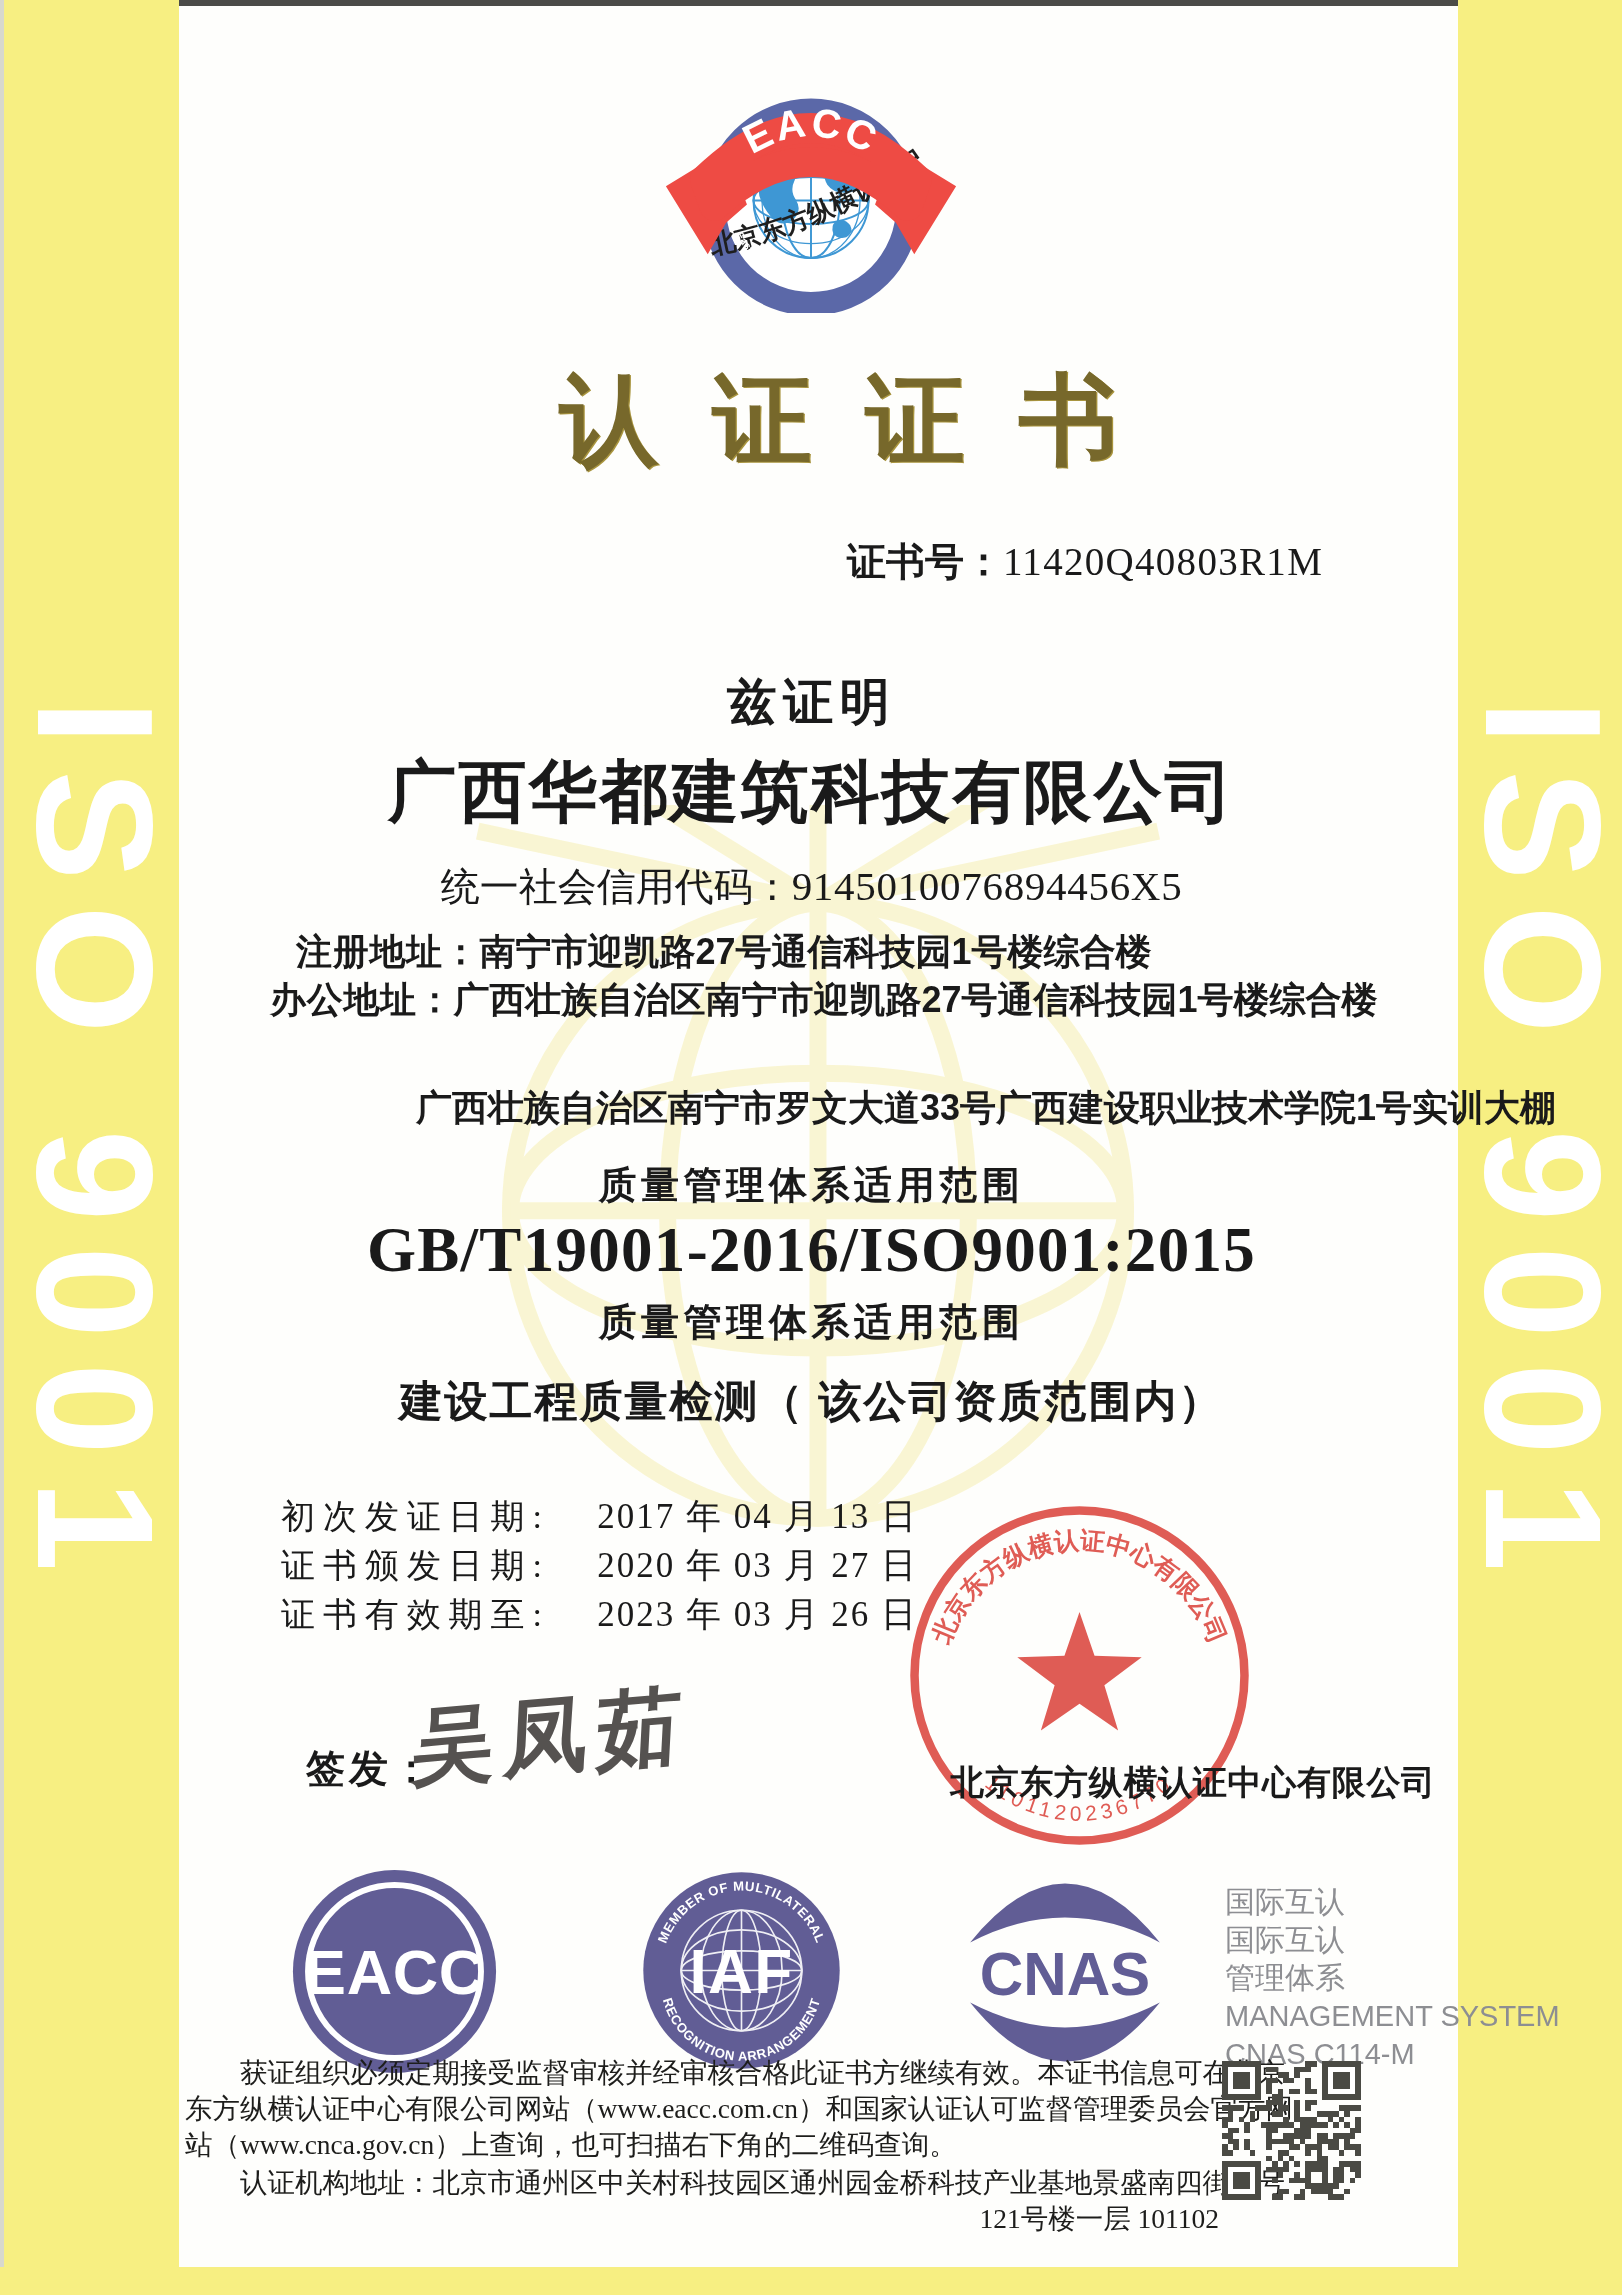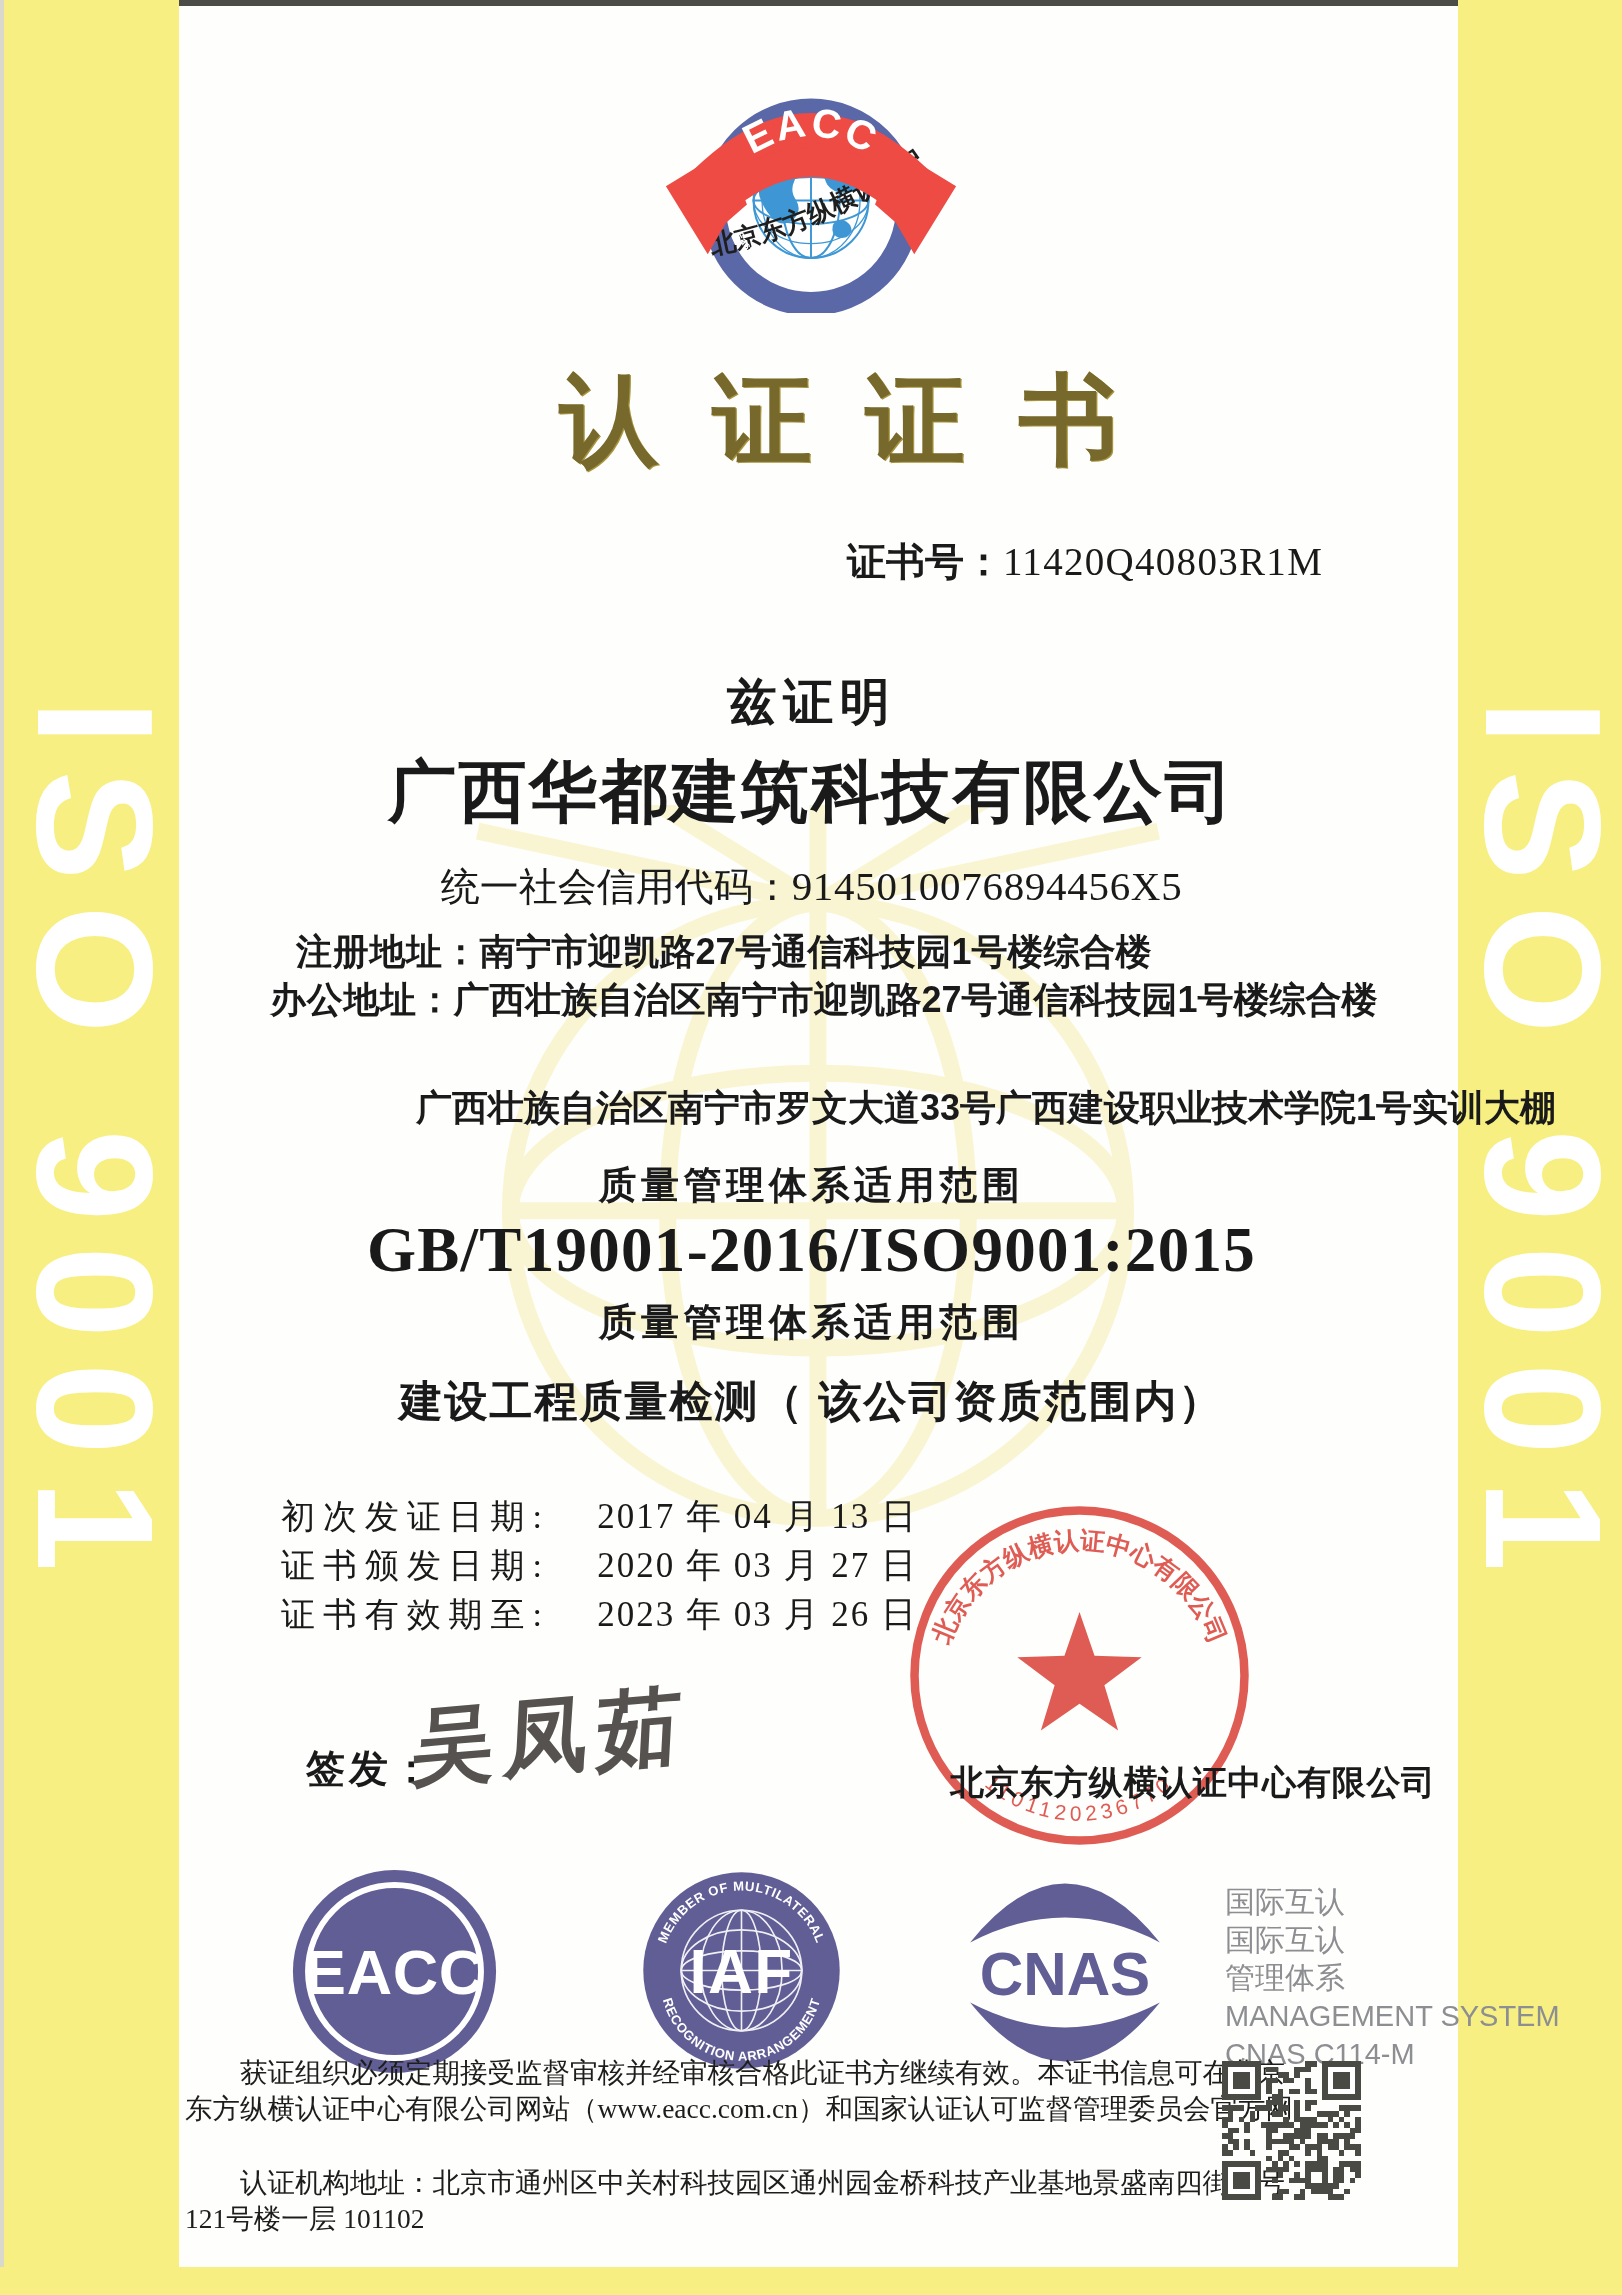--- a/index.html
+++ b/index.html
@@ -218,22 +218,23 @@
   <div class="abs cnas-lines">
     <div>国际互认</div>
     <div>国际互认</div>
     <div>管理体系</div>
     <div class="en">MANAGEMENT SYSTEM</div>
     <div class="en">CNAS C114-M</div>
   </div>
 
   <div class="abs fine indent" style="top:2055px;">获证组织必须定期接受监督审核并经审核合格此证书方继续有效。本证书信息可在北京</div>
   <div class="abs fine" style="top:2091px;">东方纵横认证中心有限公司网站（www.eacc.com.cn）和国家认证认可监督管理委员会官方网</div>
+  <div class="abs fine" style="top:2127px;">站（www.cnca.gov.cn）上查询，也可扫描右下角的二维码查询。</div>
   <div class="abs fine indent" style="top:2165px;">认证机构地址：北京市通州区中关村科技园区通州园金桥科技产业基地景盛南四街17号</div>
-  <div class="abs fine" style="top:2201px;">121号楼一层 101102</div>
+  <div class="abs fine" style="top:2201px;text-align:right;">121号楼一层 101102</div>
 
   <svg class="abs" style="left:1222px;top:2061px;" width="139" height="139" viewBox="0 0 25 25" shape-rendering="crispEdges" id="qr-svg">
       <rect x="15" y="0" width="1" height="1" fill="#4a4a44"></rect>
       <rect x="16" y="0" width="1" height="1" fill="#4a4a44"></rect>
       <rect x="8" y="1" width="1" height="1" fill="#4a4a44"></rect>
       <rect x="9" y="1" width="1" height="1" fill="#4a4a44"></rect>
       <rect x="13" y="1" width="1" height="1" fill="#4a4a44"></rect>
       <rect x="14" y="1" width="1" height="1" fill="#4a4a44"></rect>
       <rect x="15" y="1" width="1" height="1" fill="#4a4a44"></rect>
       <rect x="10" y="2" width="1" height="1" fill="#4a4a44"></rect>

